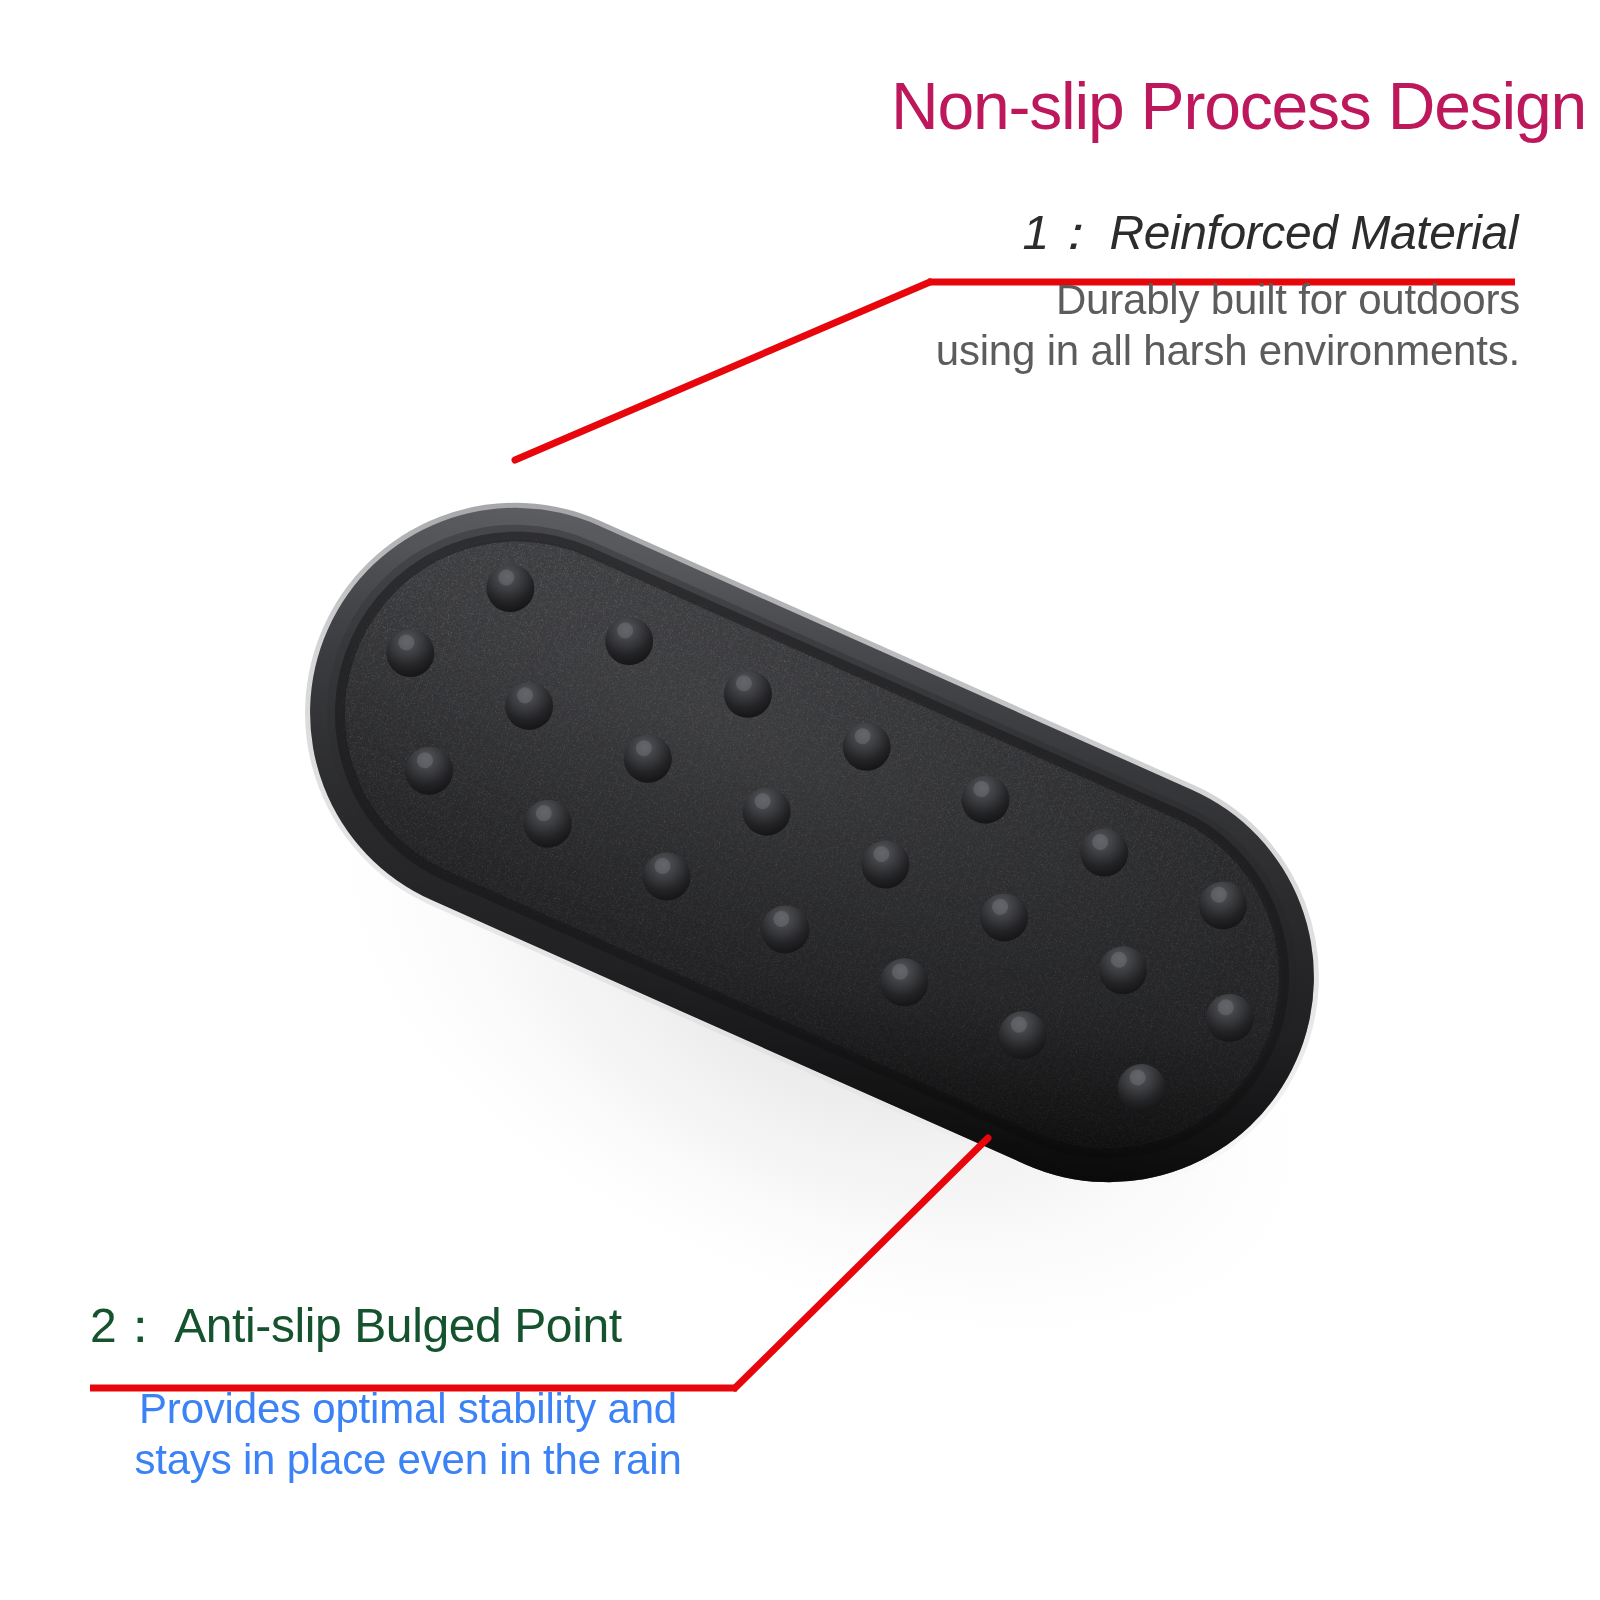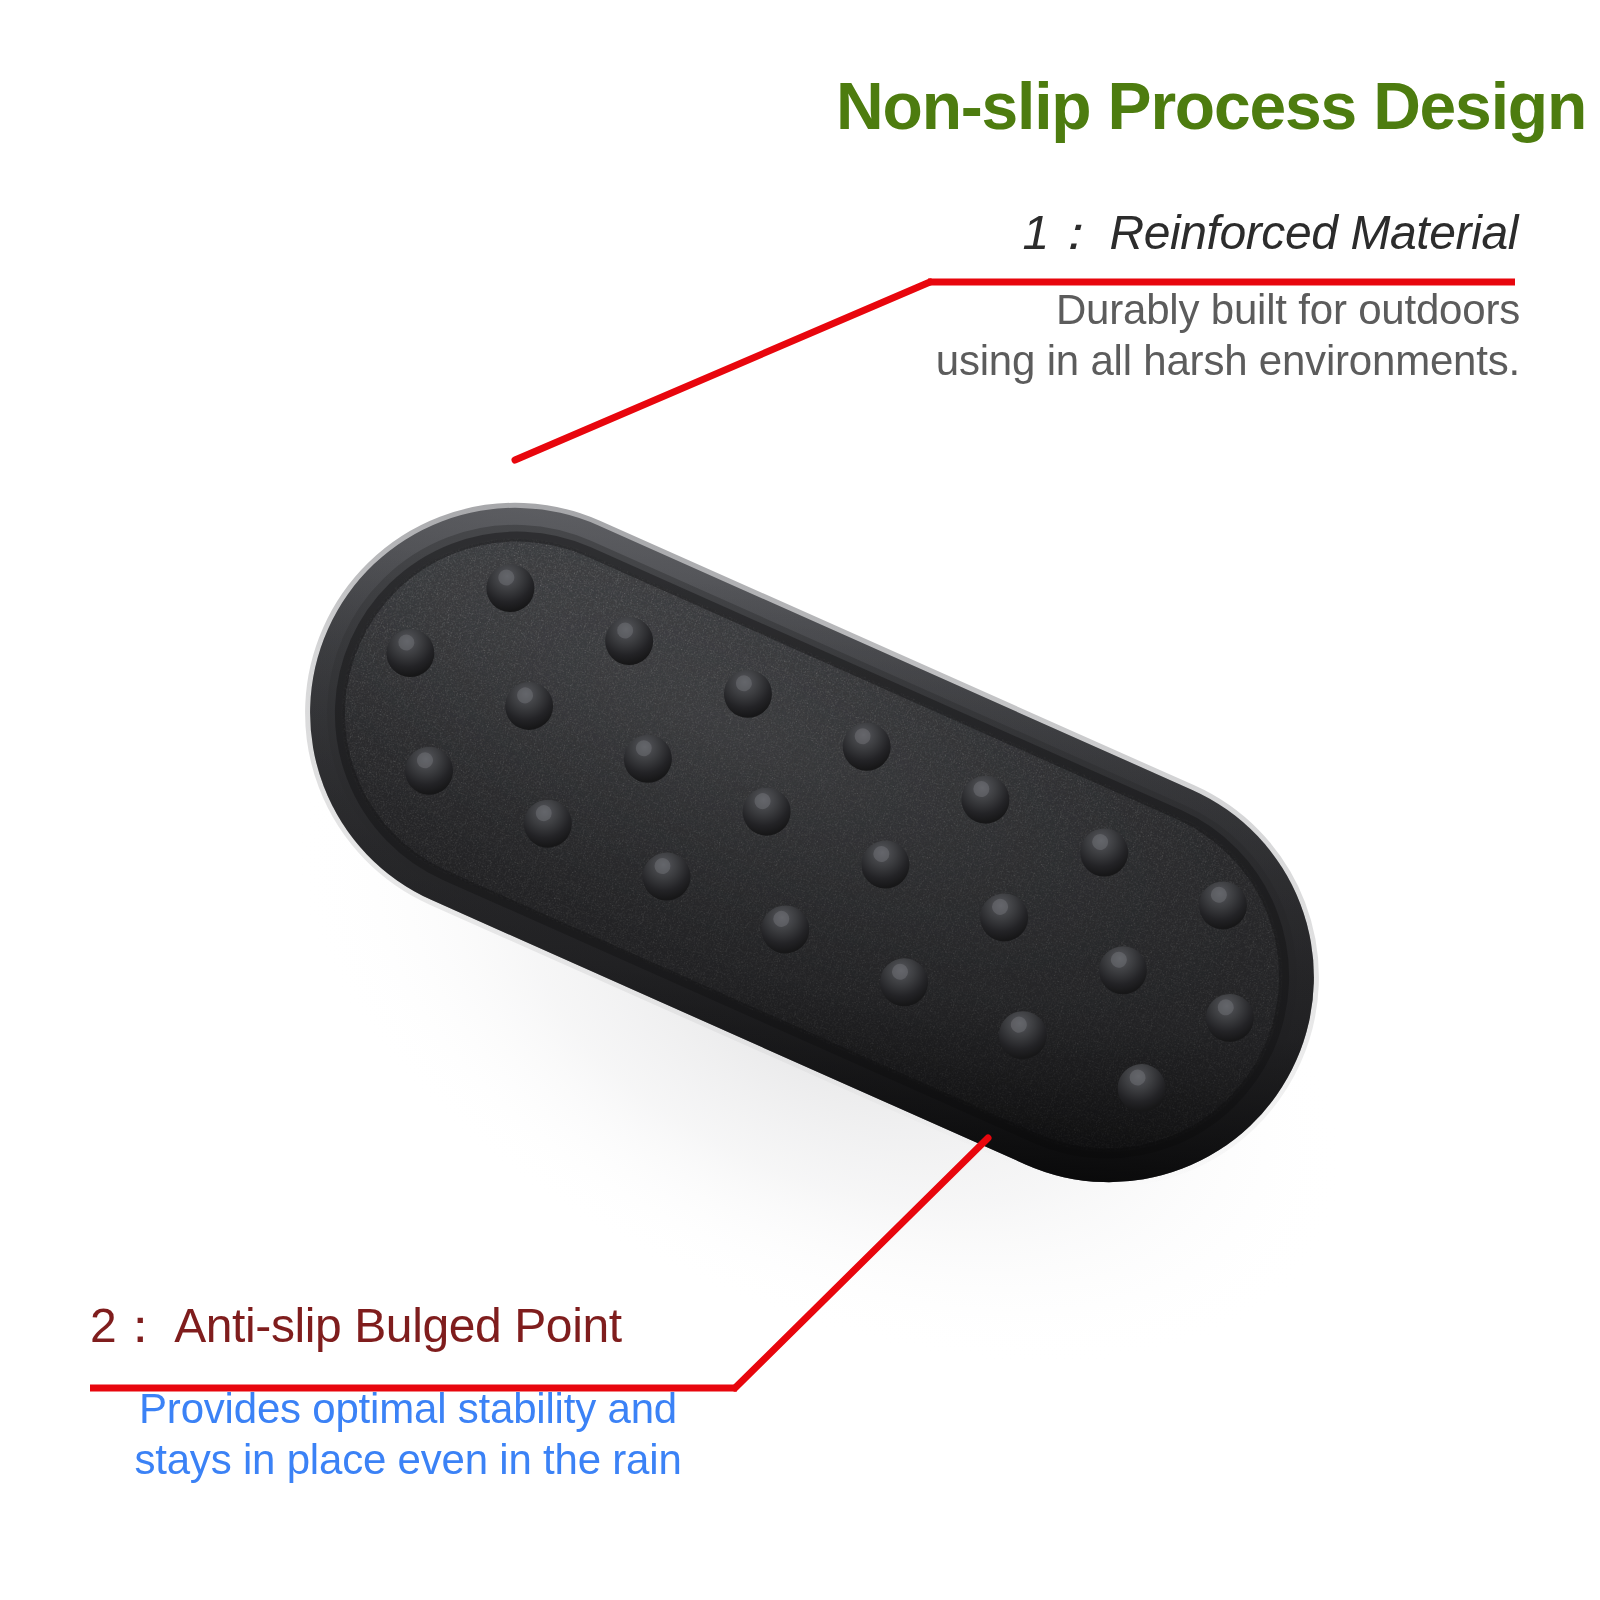--- a/index.html
+++ b/index.html
@@ -17,23 +17,23 @@
   }
 
   
   #page-title {
     position: absolute;
     left: 626px;
     top: 72px;
     width: 960px;
     text-align: right;
     font-size: 66px;
-    font-weight: bold;
+    font-weight: normal;
     letter-spacing: -1.2px;
-    color: #4d7c0f;
+    color: #be185d;
     line-height: 1.05;
     white-space: nowrap;
   }
 
   
   #callout-1 {
     position: absolute;
     left: 860px;
     top: 205px;
     width: 660px;
@@ -51,35 +51,34 @@
   #callout-1 .co-rule {
     height: 6px;
     background: #e8060d;
     margin-top: 8px;
     margin-left: 70px;
   }
   #callout-1 .co-desc {
     font-size: 42px;
     color: #5c5c5c;
     line-height: 1.22;
-    margin-top: 10px;
     letter-spacing: -0.2px;
   }
 
   
   #callout-2 {
     position: absolute;
     left: 88px;
     top: 1298px;
     width: 680px;
     text-align: left;
   }
   #callout-2 .co-head {
     font-size: 48px;
-    color: #7f1d1d;
+    color: #14532d;
     line-height: 1.15;
     letter-spacing: -0.4px;
     white-space: nowrap;
     padding-left: 2px;
   }
   #callout-2 .co-rule {
     height: 6px;
     background: #e8060d;
     margin-top: 8px;
     margin-right: 40px;

